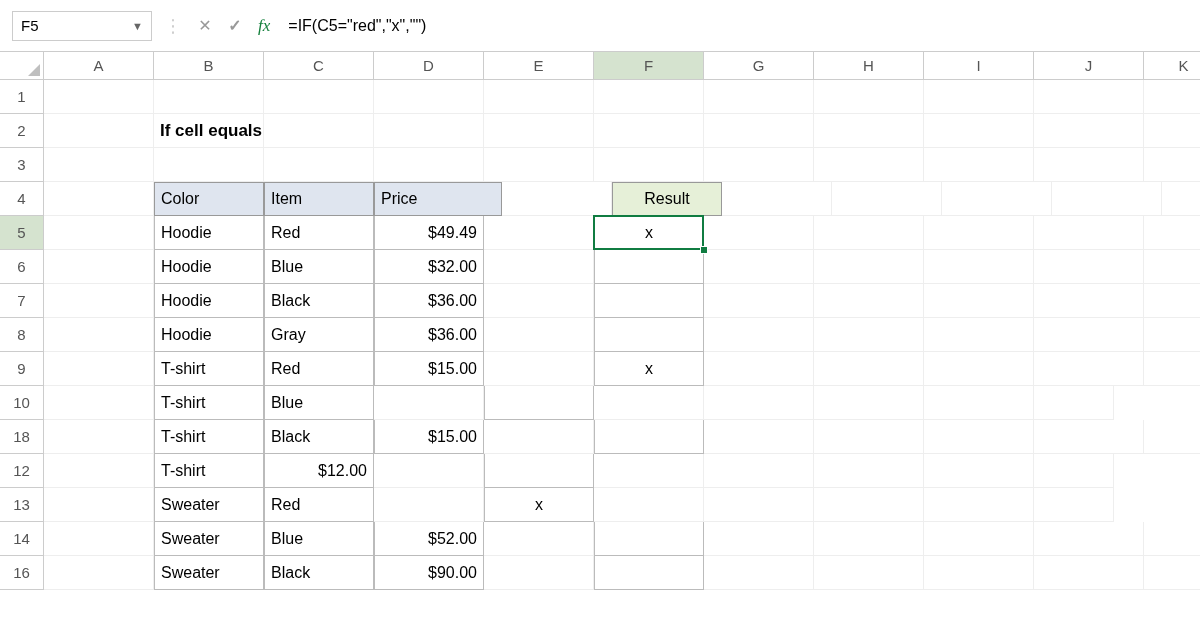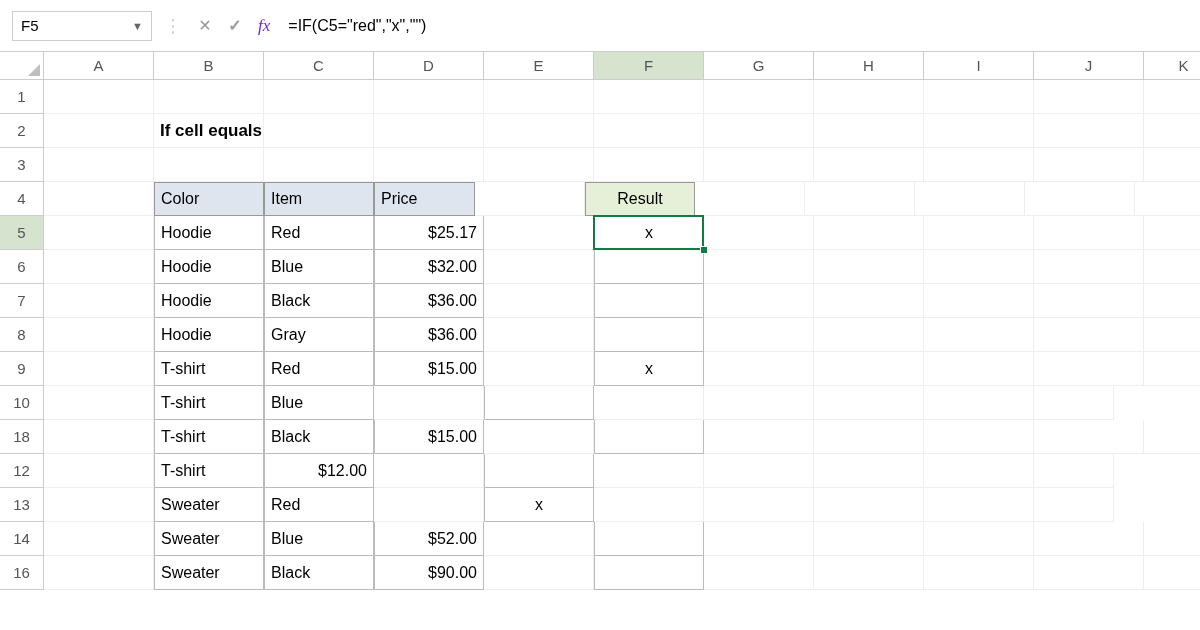--- a/index.html
+++ b/index.html
@@ -46,21 +46,21 @@
     align-items: center;
     justify-content: center;
     color: #999;
     font-size: 16px;
   }
   .fb-icon.check { font-weight: bold; }
   .fx {
     font-family: 'Times New Roman', serif;
     font-style: italic;
     font-size: 17px;
-    color: #6d28d9;
+    color: #15803d;
     padding: 0 4px;
   }
   .formula-input {
     flex: 1;
     border: none;
     font-size: 16px;
     height: 100%;
     padding: 0 6px;
     outline: none;
   }
@@ -284,34 +284,34 @@
           <div class="cell" style="width: 110px;"></div>
           <div class="cell" style="width: 110px;"></div>
           <div class="cell" style="width: 110px;"></div>
           <div class="cell" style="width: 110px;"></div>
           <div class="cell" style="width: 80px;"></div>
         </div>
         <div class="gridrow">
           <div class="cell" style="width: 110px;"></div>
           <div class="cell header" style="width: 110px;">Color</div>
           <div class="cell header" style="width: 110px;">Item</div>
-          <div class="cell header" style="width: 101px;">Price</div>
+          <div class="cell header" style="width: 128px;">Price</div>
           <div class="cell" style="width: 110px;"></div>
           <div class="cell header-result" style="width: 110px;">Result</div>
           <div class="cell" style="width: 110px;"></div>
           <div class="cell" style="width: 110px;"></div>
           <div class="cell" style="width: 110px;"></div>
           <div class="cell" style="width: 110px;"></div>
           <div class="cell" style="width: 80px;"></div>
         </div>
         <div class="gridrow">
           <div class="cell" style="width: 110px;"></div>
           <div class="cell data" style="width: 110px;">Hoodie</div>
           <div class="cell data" style="width: 110px;">Red</div>
-          <div class="cell data price" style="width: 110px;">$25.17</div>
+          <div class="cell data price" style="width: 110px;">$49.49</div>
           <div class="cell" style="width: 110px;"></div>
           <div class="cell result" style="width: 110px;">x</div>
           <div class="cell" style="width: 110px;"></div>
           <div class="cell" style="width: 110px;"></div>
           <div class="cell" style="width: 110px;"></div>
           <div class="cell" style="width: 110px;"></div>
           <div class="cell" style="width: 80px;"></div>
         </div>
         <div class="gridrow">
           <div class="cell" style="width: 110px;"></div>

